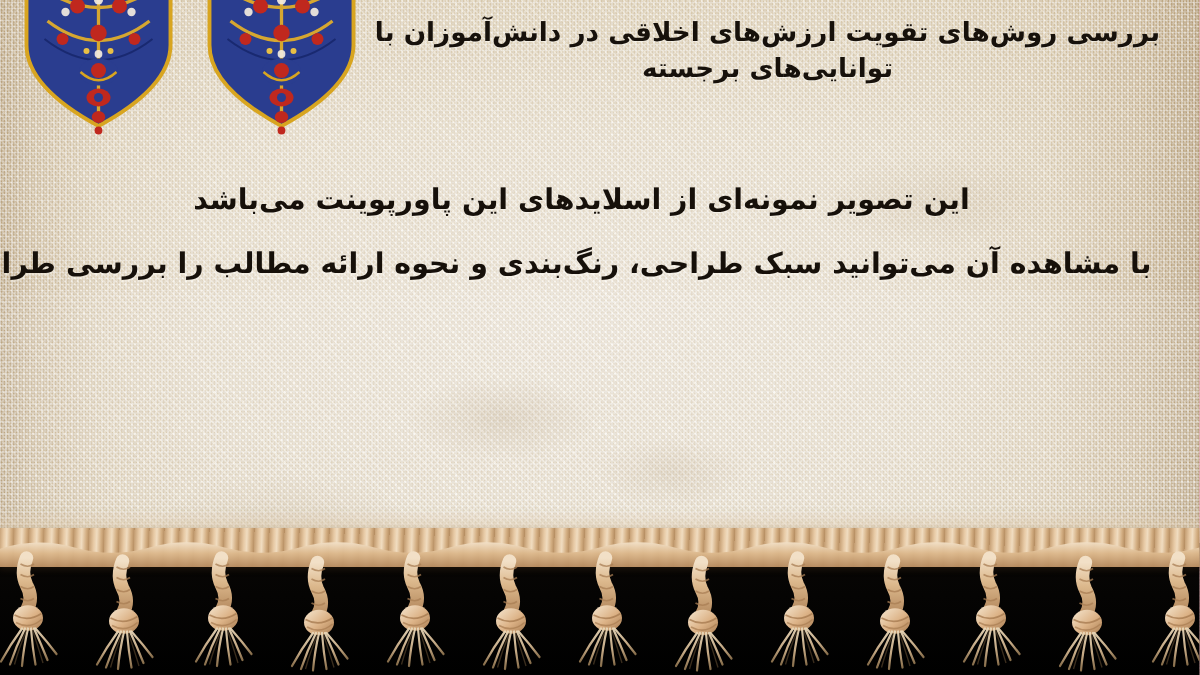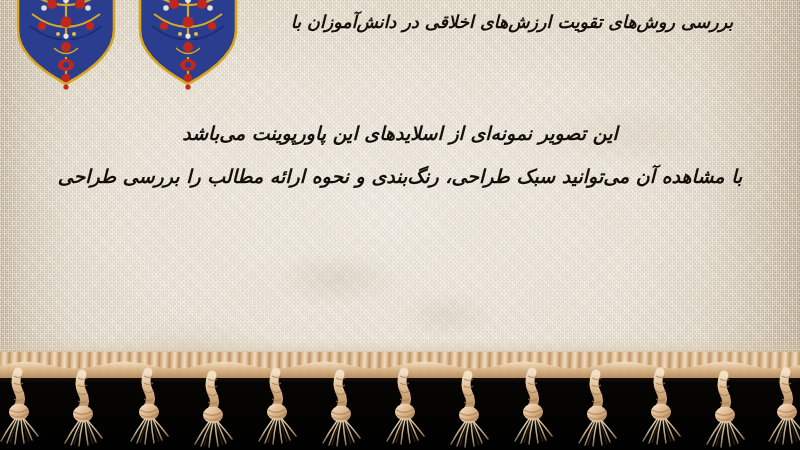--- a/index.html
+++ b/index.html
@@ -9,21 +9,20 @@
     background: #000;
   }
   #slide {
     position: relative;
     width: 800px;
     height: 450px;
     overflow: hidden;
     font-family: "DejaVu Sans", "Liberation Sans", sans-serif;
     background-color: #ec4899;
     direction: rtl;
-    font-style: italic;
   }
 
   
   .paper-base {
     position: absolute;
     inset: 0;
     background:
       
       linear-gradient(to right,
         rgba(150,120,80,0.42) 0px,
@@ -96,21 +95,21 @@
     font-weight: 700;
     letter-spacing: 0px;
     text-shadow: 0 1px 0 rgba(255,252,245,0.45);
   }
   .title-line { display: block; white-space: nowrap; }
   .title-line.l2 { white-space: normal; }
 
   .body-block {
     position: absolute;
     top: 112px;
-    left: 20px;
+    left: 8px;
     width: 760px;
     text-align: center;
     color: #16100a;
     font-size: 19px;
     line-height: 43px;
     font-weight: 600;
     text-shadow: 0 1px 0 rgba(255,252,245,0.40);
   }
   .body-line { display: block; white-space: nowrap; }
 
@@ -310,20 +309,21 @@
         <ellipse cx="0" cy="-25" rx="8" ry="6" fill="#c0281e"></ellipse>
         <ellipse cx="0" cy="-25" rx="3" ry="3" fill="#2a3d8f"></ellipse>
         <ellipse cx="0" cy="-12" rx="4.5" ry="4" fill="#c0281e"></ellipse>
         <circle cx="0" cy="-3" r="2.6" fill="#c0281e"></circle>
       </g>
     </svg>
   </div>
 
   <div class="title-block">
     <span class="title-line l1">بررسی روش‌های تقویت ارزش‌های اخلاقی در دانش‌آموزان با</span>
+    <span class="title-line l2">توانایی‌های برجسته</span>
   </div>
 
   <div class="body-block">
     <span class="body-line">این تصویر نمونه‌ای از اسلایدهای این پاورپوینت می‌باشد</span>
     <span class="body-line">با مشاهده آن می‌توانید سبک طراحی، رنگ‌بندی و نحوه ارائه مطالب را بررسی طراحی</span>
   </div>
 
   <div class="fringe">
     <div class="fringe-dark"></div>
     <div class="fringe-blur-top"></div>

